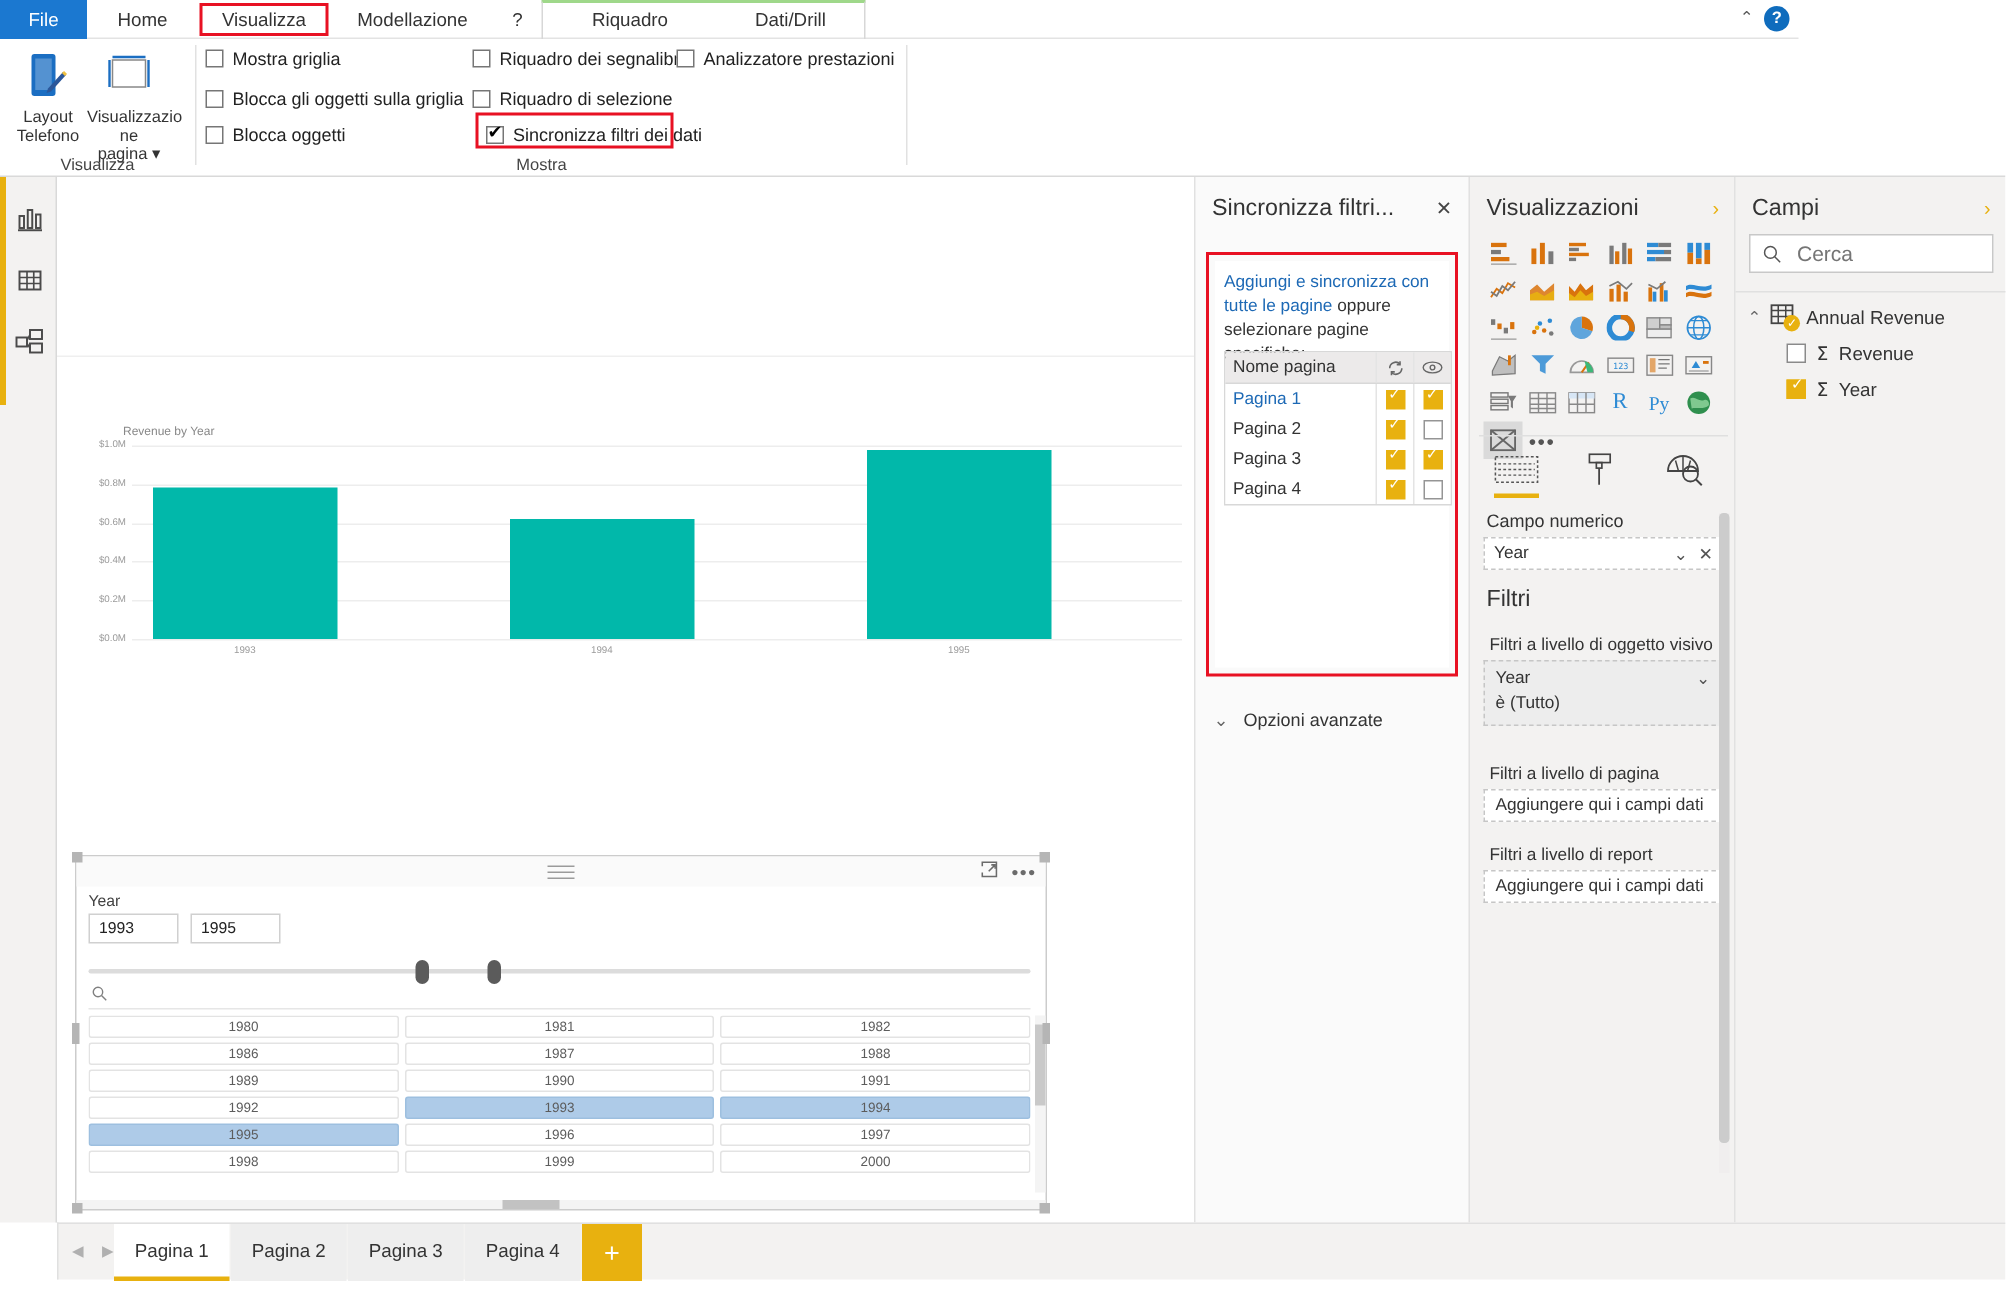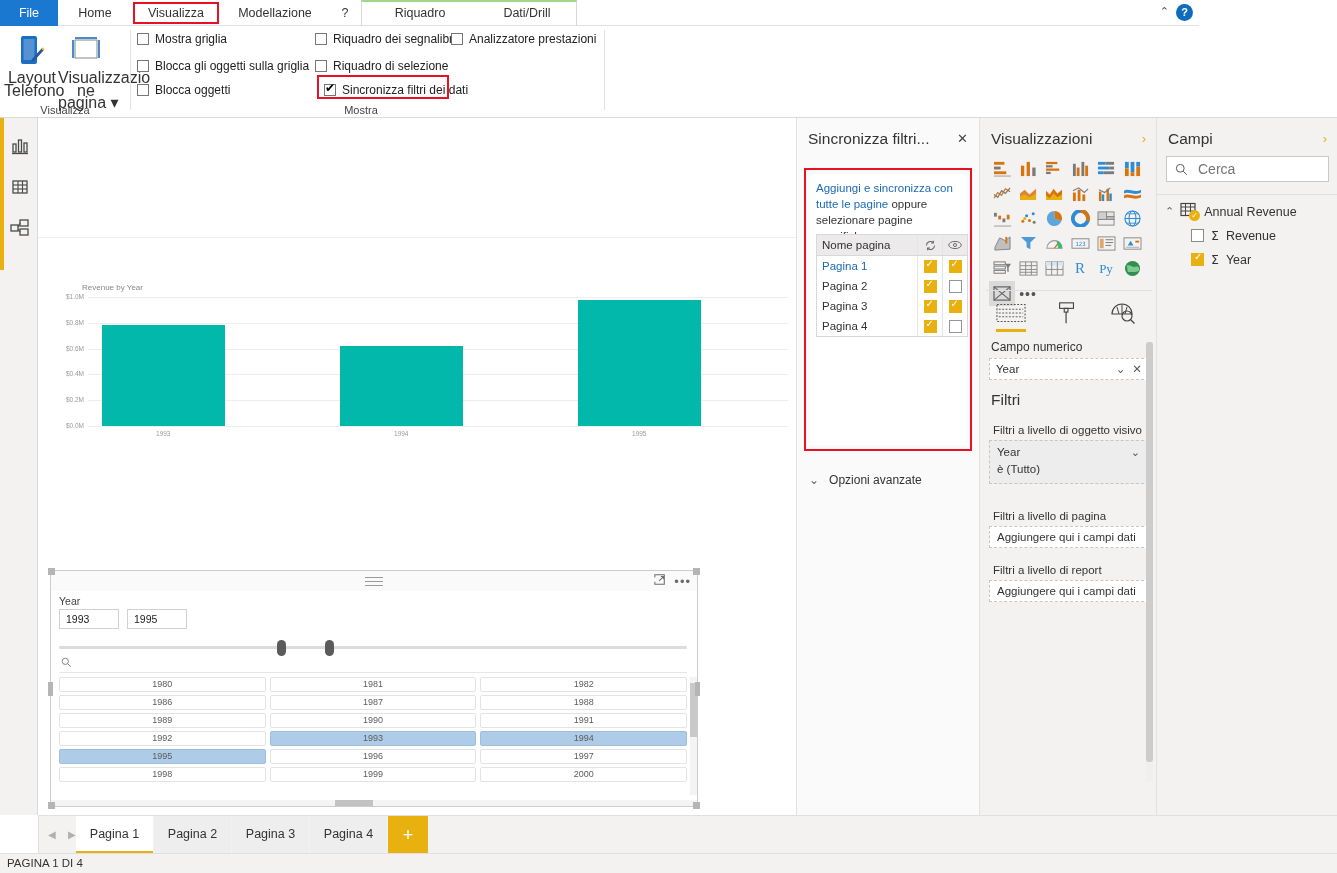--- a/index.html
+++ b/index.html
@@ -32,21 +32,21 @@
                background:#0f6cbd; color:#fff; font-size:11px; line-height:17px; text-align:center; font-weight:bold; }
 
   
   .ribbon { position:absolute; left:0; top:26px; width:1337px; height:92px; background:#fff; border-bottom:1px solid #d9d9d9; }
   .rgroup { position:absolute; top:0; height:92px; }
   .rgroup-label { position:absolute; bottom:2px; width:100%; text-align:center; font-size:11px; color:#444; }
   .rsep { position:absolute; top:4px; width:1px; height:80px; background:#e1e1e1; }
 
   .bigbtn { position:absolute; top:4px; width:56px; text-align:center; cursor:default; }
   .bigbtn .glyph { height:42px; display:flex; align-items:center; justify-content:center; }
-  .bigbtn .lbl { font-size:16px; line-height:12.5px; color:#333; }
+  .bigbtn .lbl { font-size:11px; line-height:12.5px; color:#333; }
 
   .chkrow { position:absolute; display:flex; align-items:center; cursor:default; font-size:12px; color:#222; }
   .chk { width:12px; height:12px; border:1px solid #767676; background:#fff; margin-right:6px; position:relative; flex:0 0 auto; }
   .chk.on::after { content:"✔"; position:absolute; left:0px; top:-4px; font-size:12px; color:#000; line-height:14px; }
   .chk-hl { position:absolute; border:2px solid #e81123; pointer-events:none; }
 
   
   .viewbar { position:absolute; left:0; top:118px; width:38px; height:697px; background:#f3f2f1; border-right:1px solid #d9d9d9; }
   .accent-strip { position:absolute; left:0; top:118px; width:4px; height:152px; background:#e8b10f; }
   .viewicon { position:absolute; left:8px; width:24px; height:24px; display:flex; align-items:center; justify-content:center; cursor:default; }
@@ -794,17 +794,14 @@
     <div class="navarrow" style="left:10px;">◀</div>
     <div class="navarrow" style="left:30px;">▶</div>
     <div class="ptab active" style="left:38px; width:77px;">Pagina 1</div>
     <div class="ptab" style="left:116px; width:77px;">Pagina 2</div>
     <div class="ptab" style="left:194px; width:77px;">Pagina 3</div>
     <div class="ptab" style="left:272px; width:77px;">Pagina 4</div>
     <div class="addpage" style="left:350px;">+</div>
   </div>
   <div class="bl-sep"></div>
 
-  <div class="statusbar">
-    <div class="status-text">PAGINA 1 DI 4</div>
-  </div>
 
 </div>
 
 </body></html>

